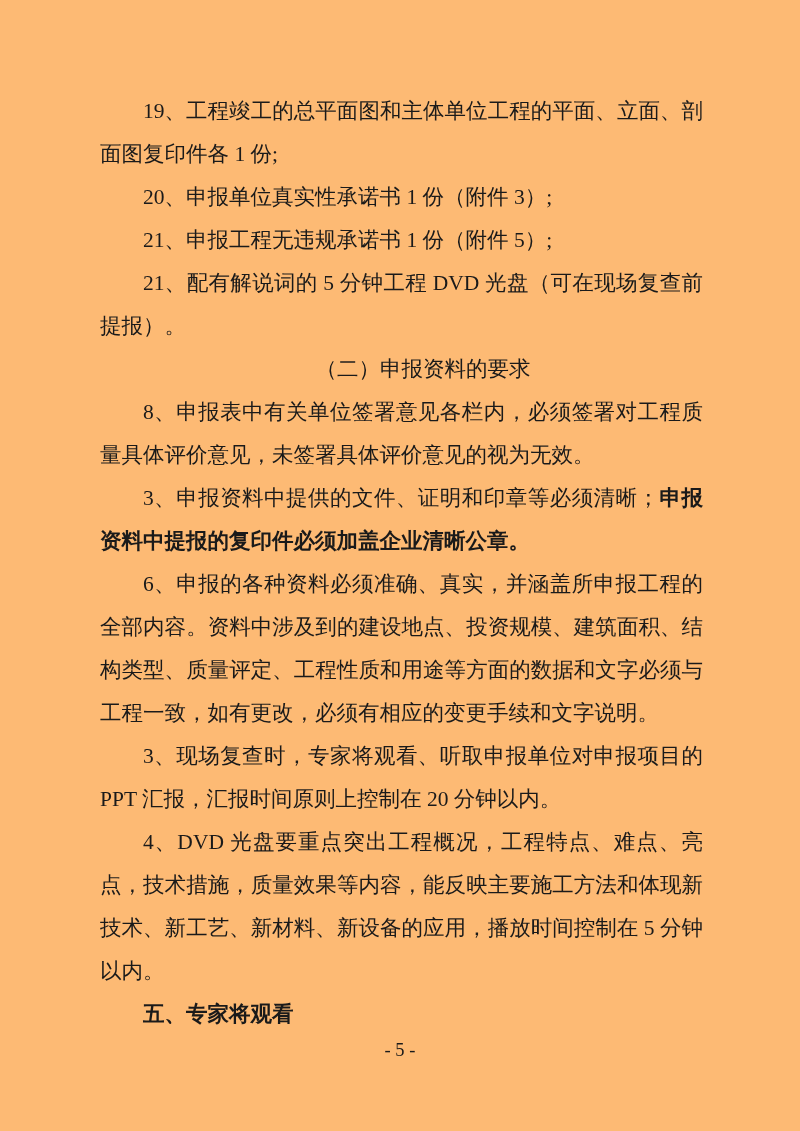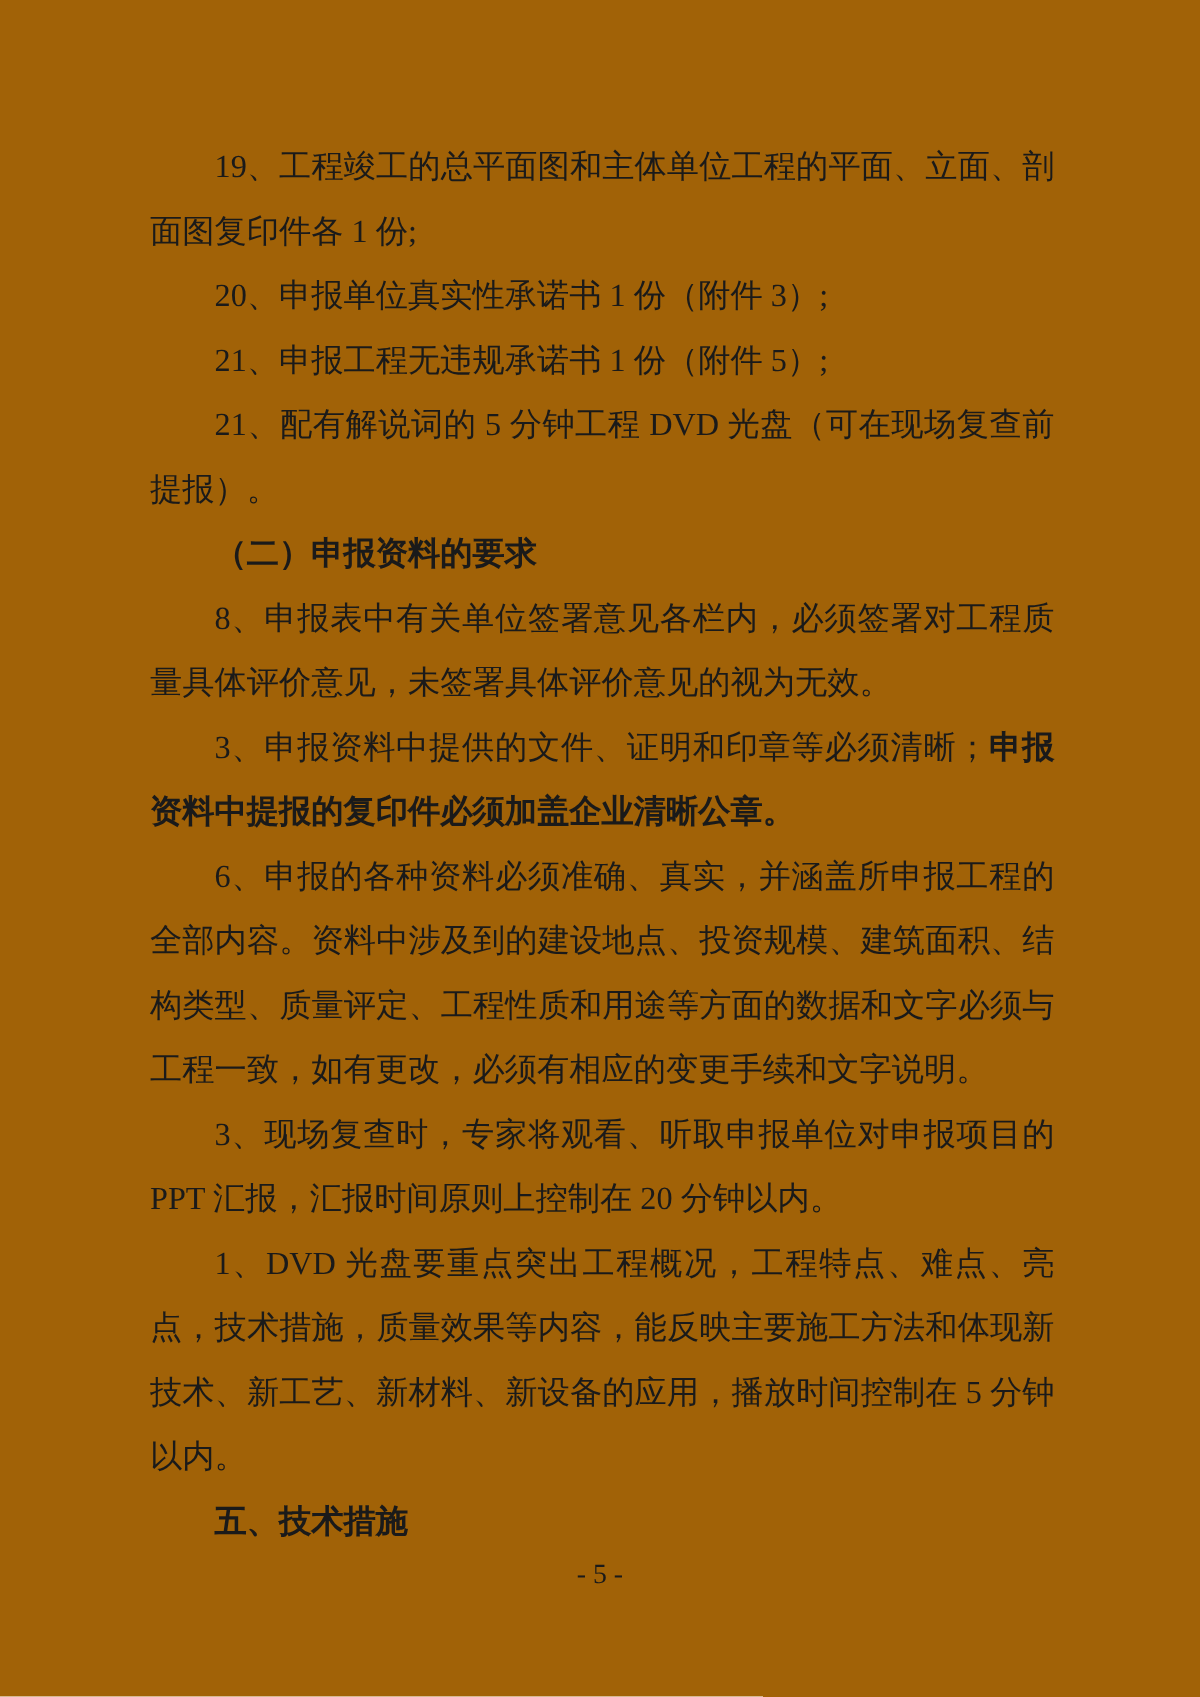--- a/index.html
+++ b/index.html
@@ -4,21 +4,21 @@
 <style>
   html, body {
     margin: 0;
     padding: 0;
     background: #ffffff;
   }
   .page {
     position: relative;
     width: 800px;
     height: 1131px;
-    background: #a16207;
+    background: #fdba74;
     overflow: hidden;
     box-sizing: border-box;
     font-family: "Liberation Serif", "DejaVu Serif", serif;
     color: #1a1a1a;
   }
   .content {
     position: absolute;
     top: 90px;
     left: 100px;
     width: 603px;
@@ -32,23 +32,22 @@
     font-family: "Liberation Serif", "DejaVu Serif", serif;
     font-weight: normal;
   }
   
   .run-bold {
     font-family: "Liberation Sans", "DejaVu Sans", sans-serif;
     font-weight: bold;
   }
   
   p.heading-kai {
-    text-align: left;
+    text-align: center;
     font-family: "Liberation Serif", "DejaVu Serif", serif;
-    font-weight: bold;
   }
   
   p.heading-hei {
     text-align: left;
     font-family: "Liberation Sans", "DejaVu Sans", sans-serif;
     font-weight: bold;
   }
   .footer {
     position: absolute;
     top: 1040px;
@@ -67,17 +66,17 @@
   <div class="content" id="paragraphs">
       <p class="para"><span>19、工程竣工的总平面图和主体单位工程的平面、立面、剖面图复印件各 1 份;</span></p>
       <p class="para"><span>20、申报单位真实性承诺书 1 份（附件 3）;</span></p>
       <p class="para"><span>21、申报工程无违规承诺书 1 份（附件 5）;</span></p>
       <p class="para"><span>21、配有解说词的 5 分钟工程 DVD 光盘（可在现场复查前提报）。</span></p>
       <p class="para heading-kai"><span>（二）申报资料的要求</span></p>
       <p class="para"><span>8、申报表中有关单位签署意见各栏内，必须签署对工程质量具体评价意见，未签署具体评价意见的视为无效。</span></p>
       <p class="para"><span>3、申报资料中提供的文件、证明和印章等必须清晰；</span><span class="run-bold">申报资料中提报的复印件必须加盖企业清晰公章。</span></p>
       <p class="para"><span>6、申报的各种资料必须准确、真实，并涵盖所申报工程的全部内容。资料中涉及到的建设地点、投资规模、建筑面积、结构类型、质量评定、工程性质和用途等方面的数据和文字必须与工程一致，如有更改，必须有相应的变更手续和文字说明。</span></p>
       <p class="para"><span>3、现场复查时，专家将观看、听取申报单位对申报项目的 PPT 汇报，汇报时间原则上控制在 20 分钟以内。</span></p>
-      <p class="para"><span>1、DVD 光盘要重点突出工程概况，工程特点、难点、亮点，技术措施，质量效果等内容，能反映主要施工方法和体现新技术、新工艺、新材料、新设备的应用，播放时间控制在 5 分钟以内。</span></p>
-      <p class="para heading-hei"><span>五、技术措施</span></p>
+      <p class="para"><span>4、DVD 光盘要重点突出工程概况，工程特点、难点、亮点，技术措施，质量效果等内容，能反映主要施工方法和体现新技术、新工艺、新材料、新设备的应用，播放时间控制在 5 分钟以内。</span></p>
+      <p class="para heading-hei"><span>五、专家将观看</span></p>
     </div>
   <div class="footer">- 5 -</div>
 </div>
 
 </body></html>

